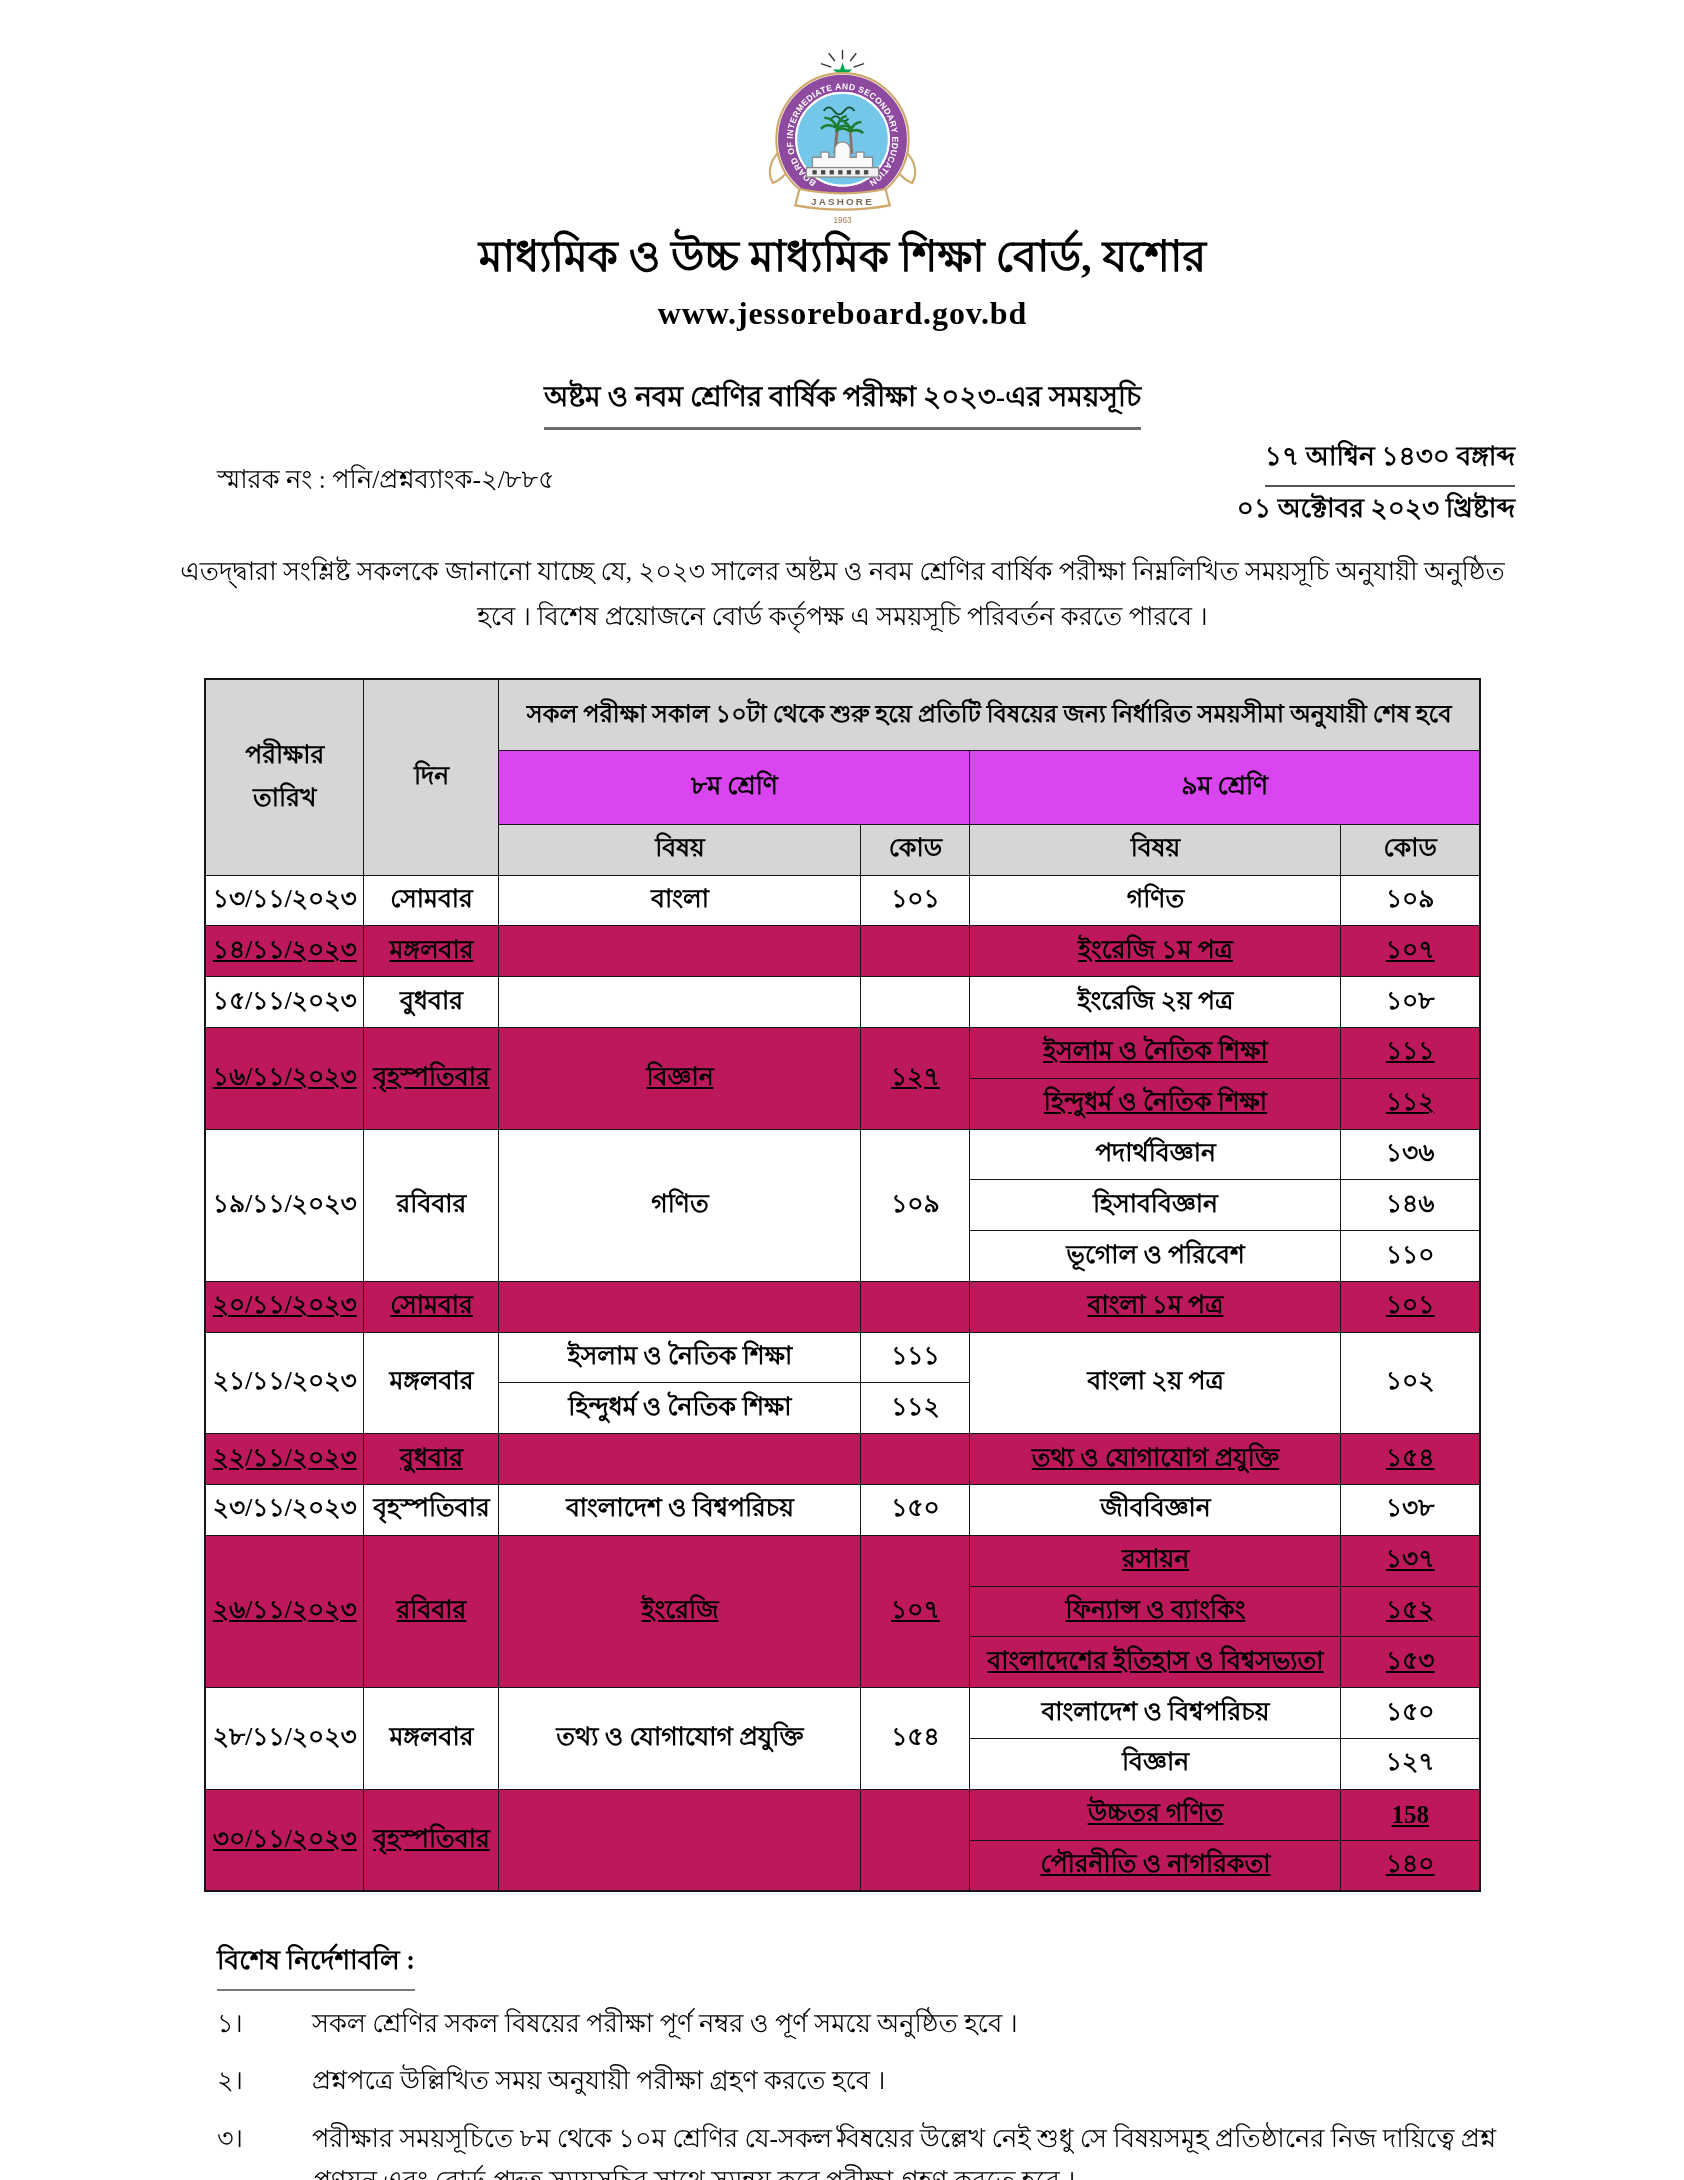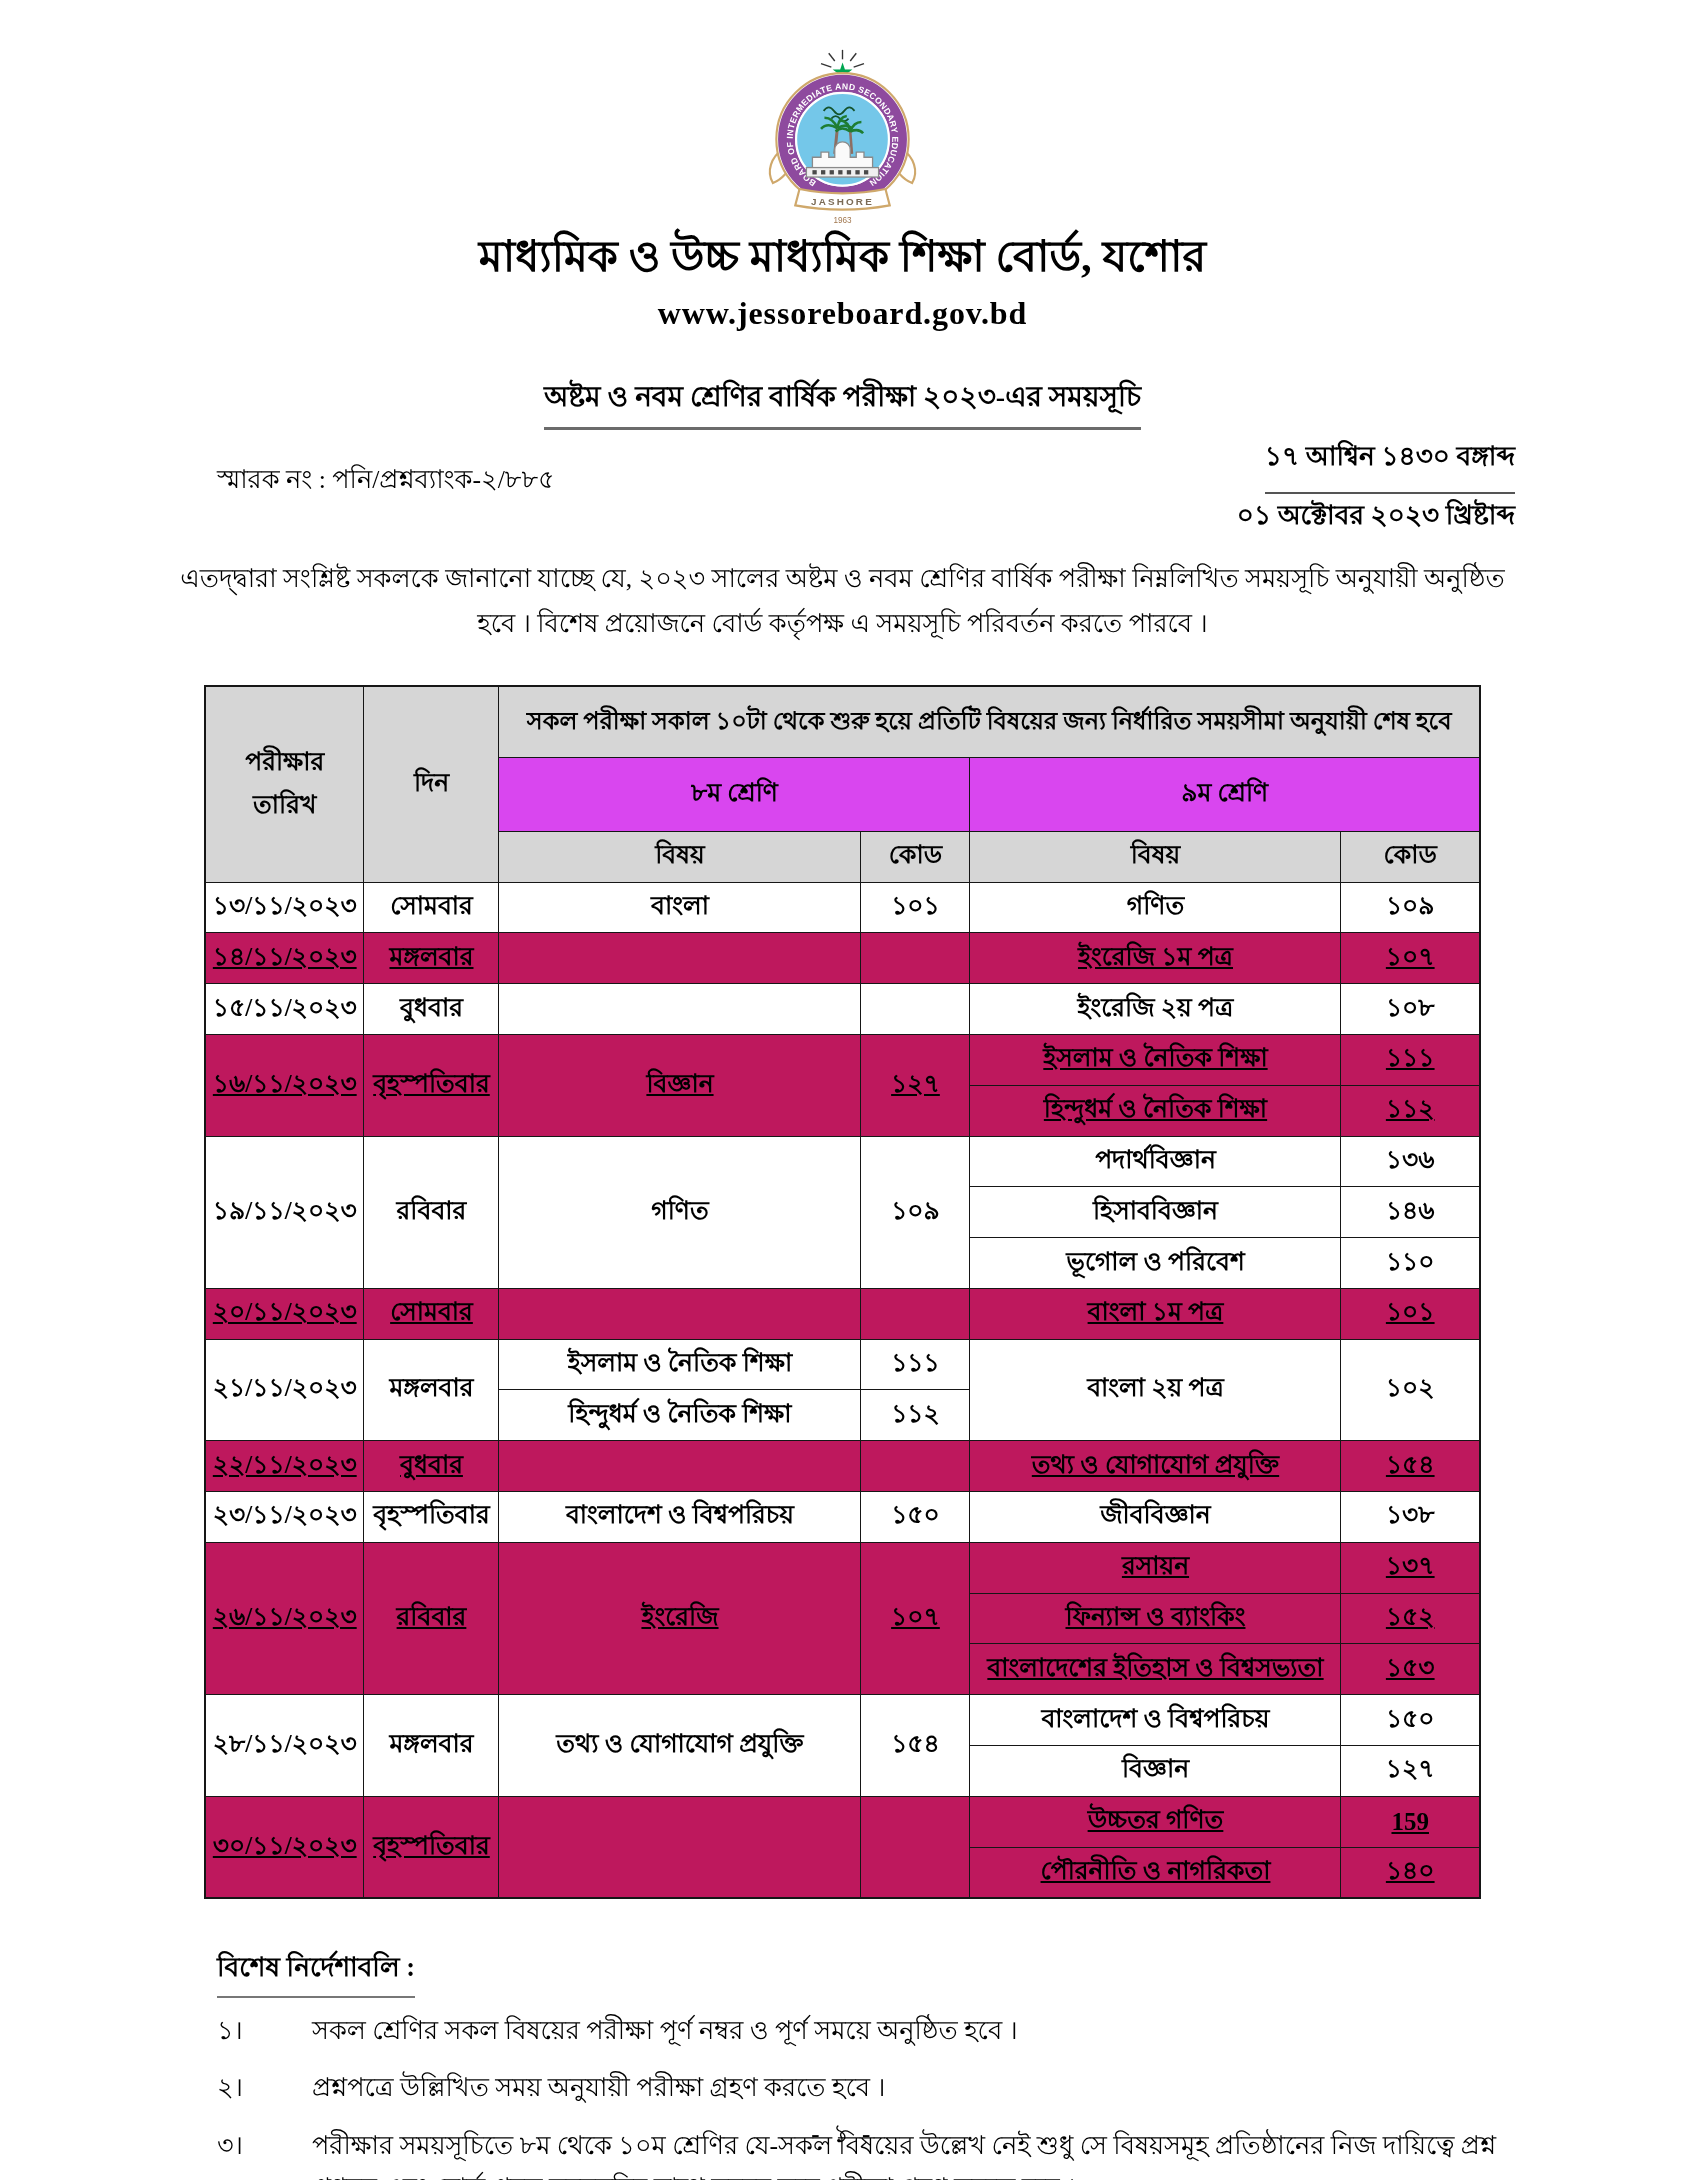--- a/index.html
+++ b/index.html
@@ -12,21 +12,21 @@
   .header{text-align:center;padding-top:49px;}
   .logo{display:block;margin:0 auto;}
   .org-title{font-size:43px;font-weight:700;margin-top:5.1px;line-height:1.2;}
   .website{font-size:32px;font-weight:700;margin-top:12px;letter-spacing:0.9px;font-family:"Liberation Serif","DejaVu Serif",serif;}
   .subtitle-wrap{text-align:center;margin-top:43px;}
   .subtitle{display:inline-block;font-size:28px;font-weight:700;border-bottom:3.4px solid #6b6b6b;padding-bottom:5.1px;}
   
   .memo-row{display:flex;justify-content:space-between;align-items:flex-start;margin:5.1px 170px 0 217px;gap:16px;}
   .memo{font-size:25.6px;padding-top:25.6px;}
   .dates{text-align:right;font-size:26.4px;font-weight:700;line-height:1.6;}
-  .date-underline{display:inline-block;border-bottom:2.6px solid #555;padding-bottom:15px;}
+  .date-underline{display:inline-block;border-bottom:2.6px solid #555;padding-bottom:8px;}
   
   .intro{text-align:center;font-size:25.6px;line-height:1.75;margin-top:20.4px;}
   .intro div{white-space:nowrap;}
   
   table.schedule{border-collapse:collapse;margin:39px auto 0;font-size:25px;font-weight:700;border:2.6px solid #161616;}
   .schedule th,.schedule td{border:1.7px solid #161616;text-align:center;vertical-align:middle;padding:3.4px 6.8px;}
   .schedule thead th{background:#d6d6d6;}
   .schedule tr.row-top th{height:63px;}
   .schedule tr.row-classes th{background:#d946ef;height:66px;}
   .schedule tr.row-sub th{height:36px;}
@@ -265,21 +265,21 @@
         <tr>
           <td>বিজ্ঞান</td>
           <td>১২৭</td>
         </tr>
         <tr class="shaded">
           <td rowspan="2">৩০/১১/২০২৩</td>
           <td rowspan="2">বৃহস্পতিবার</td>
           <td rowspan="2"></td>
           <td rowspan="2"></td>
           <td>উচ্চতর গণিত</td>
-          <td>159</td>
+          <td>158</td>
         </tr>
         <tr class="shaded">
           <td>পৌরনীতি ও নাগরিকতা</td>
           <td>১৪০</td>
         </tr>
       </tbody>
   </table>
 
   <div class="instructions">
     <span class="inst-heading">বিশেষ নির্দেশাবলি :</span>

